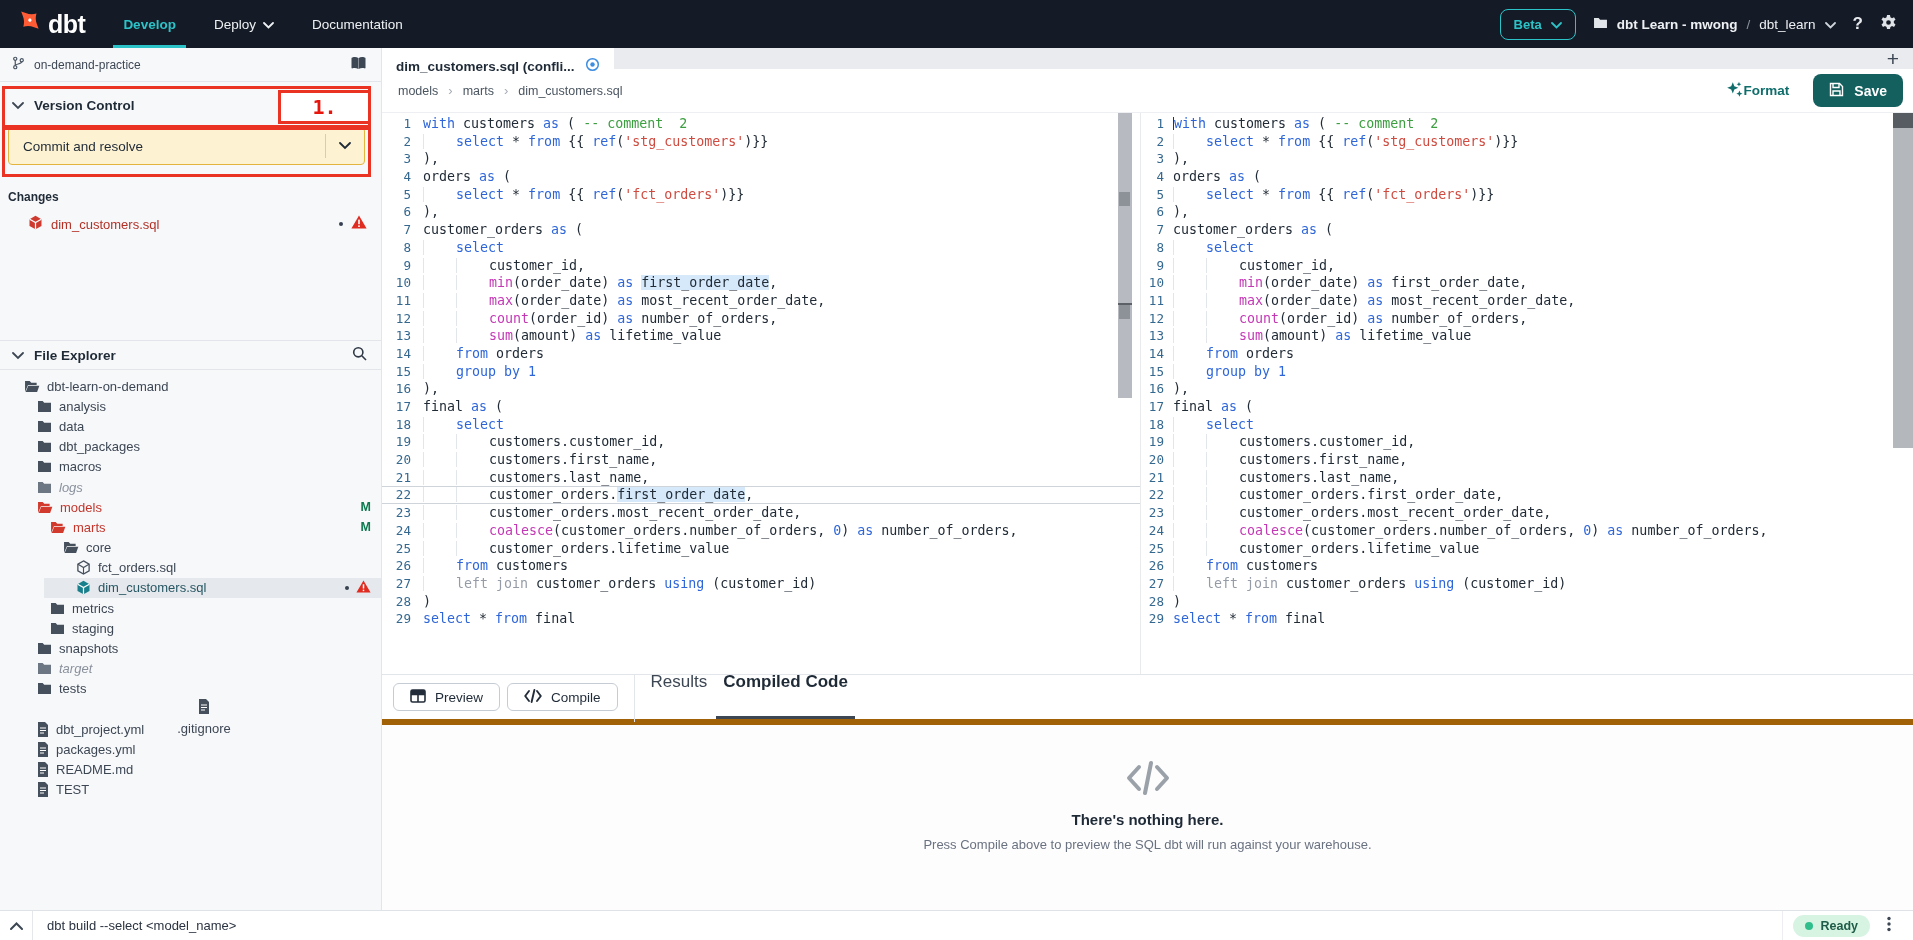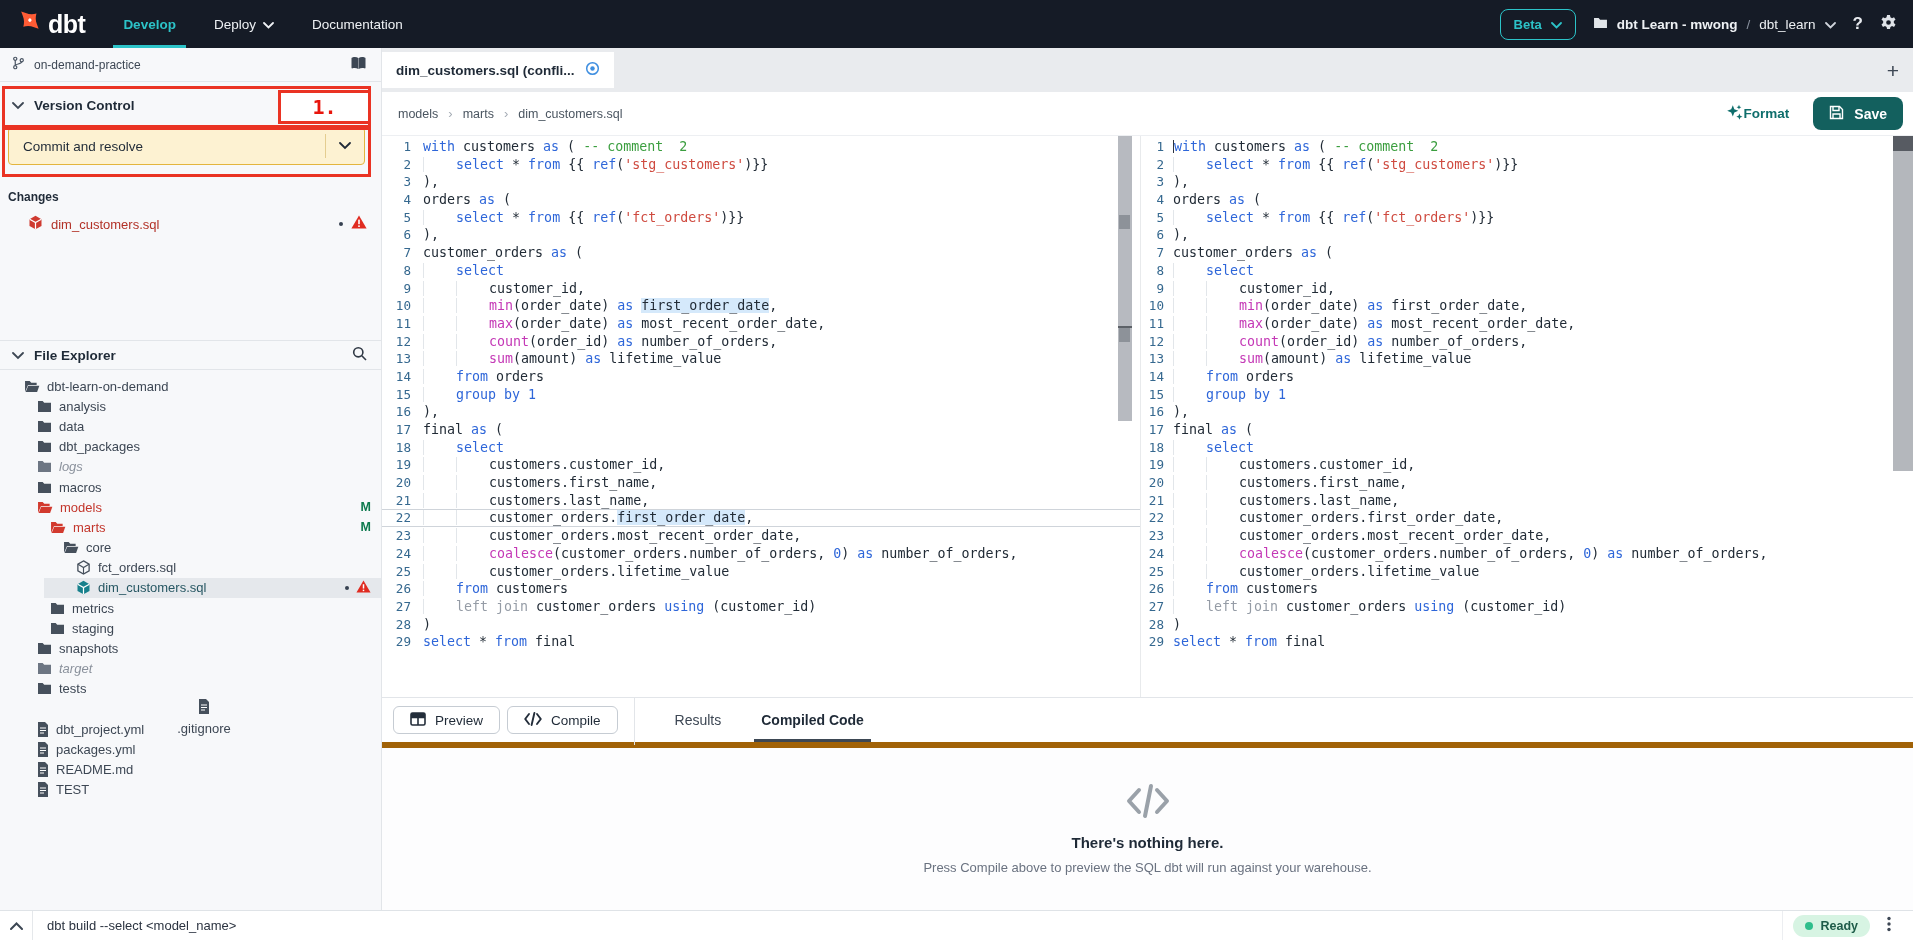--- a/index.html
+++ b/index.html
@@ -72,21 +72,21 @@
   .trow.ital { font-style:italic; color:#8a919c; }
   .trow.ital .ticon { color:#6d7683; }
   .trow.selected { background:#e5e8ec; }
   .trow.sel-teal { color:#275763; }
   .trow.sel-teal .ticon { color:#17808c; }
   .t-badge { margin-left:auto; color:#0d7a4e; font-weight:700; font-size:12.5px; }
   .t-right { margin-left:auto; display:flex; align-items:center; gap:7px; }
 
   
   .main { flex:1; display:flex; flex-direction:column; background:#fff; min-width:0; }
-  .tabstrip { height:44px; background:#e9ebee; display:flex; align-items:center; flex:none; }
+  .tabstrip { height:21px; background:#e9ebee; display:flex; align-items:flex-start; flex:none; }
   .tab { height:36px; background:#fff; padding:0 14px; display:flex; align-items:center; gap:10px;
     font-size:13.5px; font-weight:700; color:#1f2a37; }
   .tab-plus { margin-left:auto; margin-right:14px; font-size:21px; color:#3d4754; line-height:1; }
 
   .toolbar { height:44px; display:flex; align-items:center; padding:0 10px 0 16px;
     border-bottom:1px solid #edeff2; flex:none; }
   .crumbs { display:flex; gap:10px; font-size:12.5px; color:#4a5560; align-items:center; }
   .crumb-sep { color:#a4abb4; font-size:13px; }
   .tb-right { margin-left:auto; display:flex; align-items:center; gap:24px; }
   .format-btn { display:flex; gap:1px; color:#0f6e6c; font-size:13.5px; font-weight:600;
@@ -130,22 +130,22 @@
     background:#575b62; }
 
   
   .bottom-panel { flex:1; display:flex; flex-direction:column; background:#fdfdfe; min-height:0; }
   .bp-header { height:50px; display:flex; align-items:center; padding-left:11px;
     border-bottom:6px solid #a16207; background:#fff; flex:none; }
   .bp-btn { height:28px; border:1px solid #c6ccd3; border-radius:6px; background:#fff;
     display:flex; align-items:center; gap:9px; padding:0 16px; font-size:13.5px; color:#1f2a37;
     margin-right:7px; cursor:pointer; font-family:"Liberation Sans", sans-serif; }
   .bp-vdiv { width:1px; height:50px; background:#e2e5e9; margin-left:9px; }
-  .bp-tab { position:relative; display:flex; align-items:center; height:50px; margin-left:40px;
-    font-size:14px; color:#3d4754; cursor:pointer; }
+  .bp-tab { position:relative; display:flex; align-items:flex-start; height:50px; margin-left:16px;
+    font-size:17px; color:#3d4754; cursor:pointer; }
   .bp-tab.active { color:#1f2a37; font-weight:600; }
   .bp-tab.active::after { content:''; position:absolute; left:-7px; right:-7px; bottom:3px;
     height:3px; background:#3d4754; }
   .empty { flex:1; display:flex; flex-direction:column; align-items:center; padding-top:34px; }
   .empty-title { margin-top:10px; font-size:15px; font-weight:700; color:#1f2a37; }
   .empty-sub { margin-top:9px; font-size:13px; color:#6a7280; }
 
   
   .command-bar { height:30px; border-top:1px solid #dfe3e7; display:flex; align-items:center;
     background:#fff; }
@@ -306,35 +306,35 @@
           <span>data</span>
         </div>
         <div class="trow" style="padding-left: 37px;">
           <span class="ticon">
             <svg width="15" height="13" viewBox="0 0 16 14">
               <path d="M1 1h5l1.7 2H15v10H1z" fill="currentColor"></path>
             </svg>
           </span>
           <span>dbt_packages</span>
         </div>
+        <div class="trow" style="padding-left: 37px;">
+          <span class="ticon">
+            <svg width="15" height="13" viewBox="0 0 16 14">
+              <path d="M1 1h5l1.7 2H15v10H1z" fill="currentColor"></path>
+            </svg>
+          </span>
+          <span>macros</span>
+        </div>
         <div class="trow ital" style="padding-left: 37px;">
           <span class="ticon">
             <svg width="15" height="13" viewBox="0 0 16 14">
               <path d="M1 1h5l1.7 2H15v10H1z" fill="currentColor"></path>
             </svg>
           </span>
           <span>logs</span>
-        </div>
-        <div class="trow" style="padding-left: 37px;">
-          <span class="ticon">
-            <svg width="15" height="13" viewBox="0 0 16 14">
-              <path d="M1 1h5l1.7 2H15v10H1z" fill="currentColor"></path>
-            </svg>
-          </span>
-          <span>macros</span>
         </div>
         <div class="trow mod" style="padding-left: 37px;">
           <span class="ticon">
             <svg width="16" height="13" viewBox="0 0 17 14">
               <path d="M1 1h5l1.7 2H13.5v2.4H4.2L1 13z" fill="currentColor"></path>
               <path d="M4.4 6.2h12L14 13H1.7z" fill="currentColor"></path>
             </svg>
           </span>
           <span>models</span>
           <span class="t-badge">M</span>

